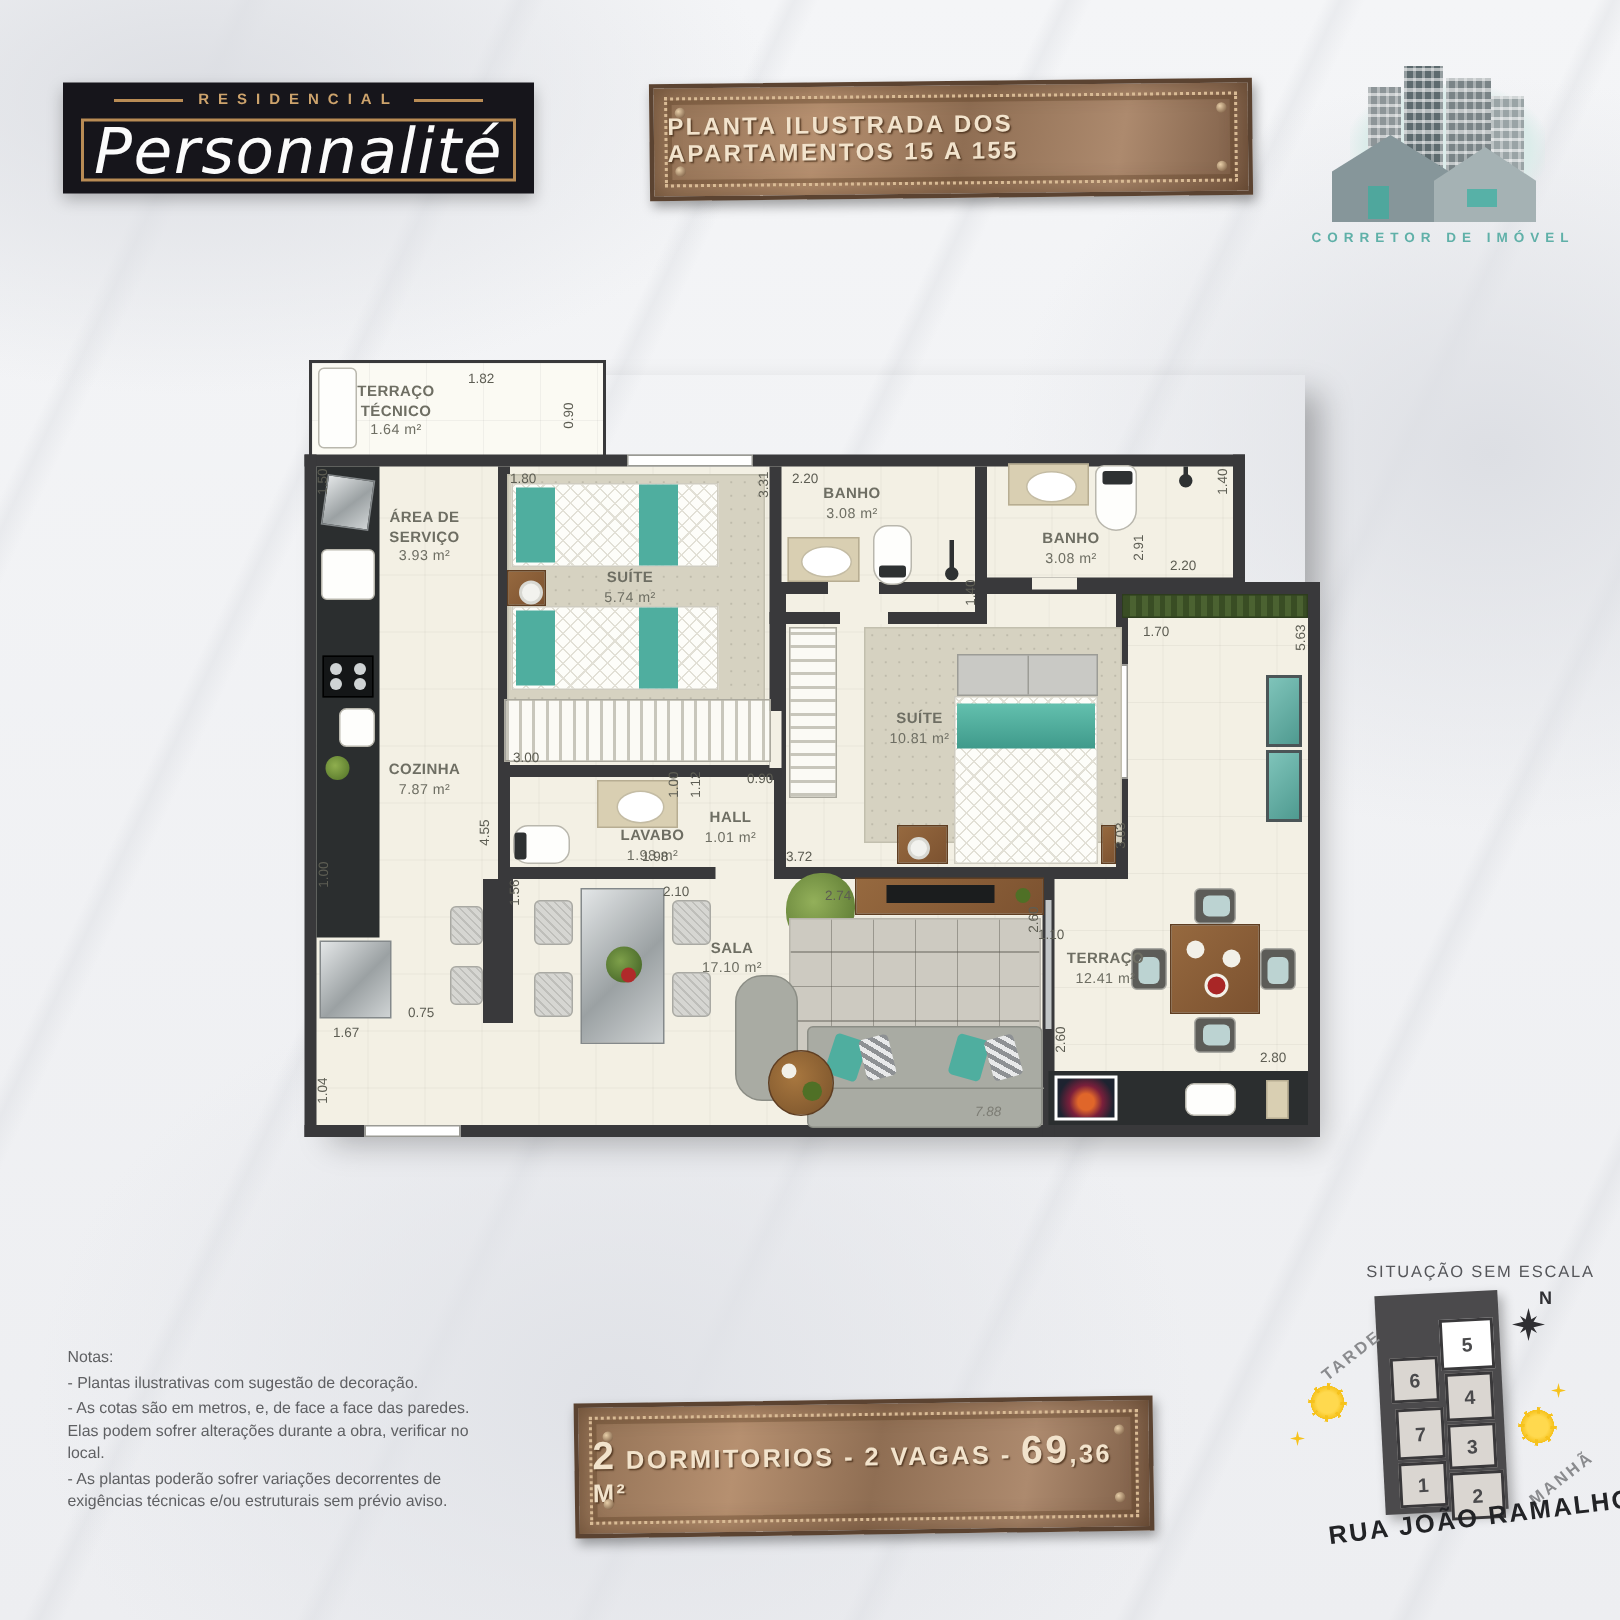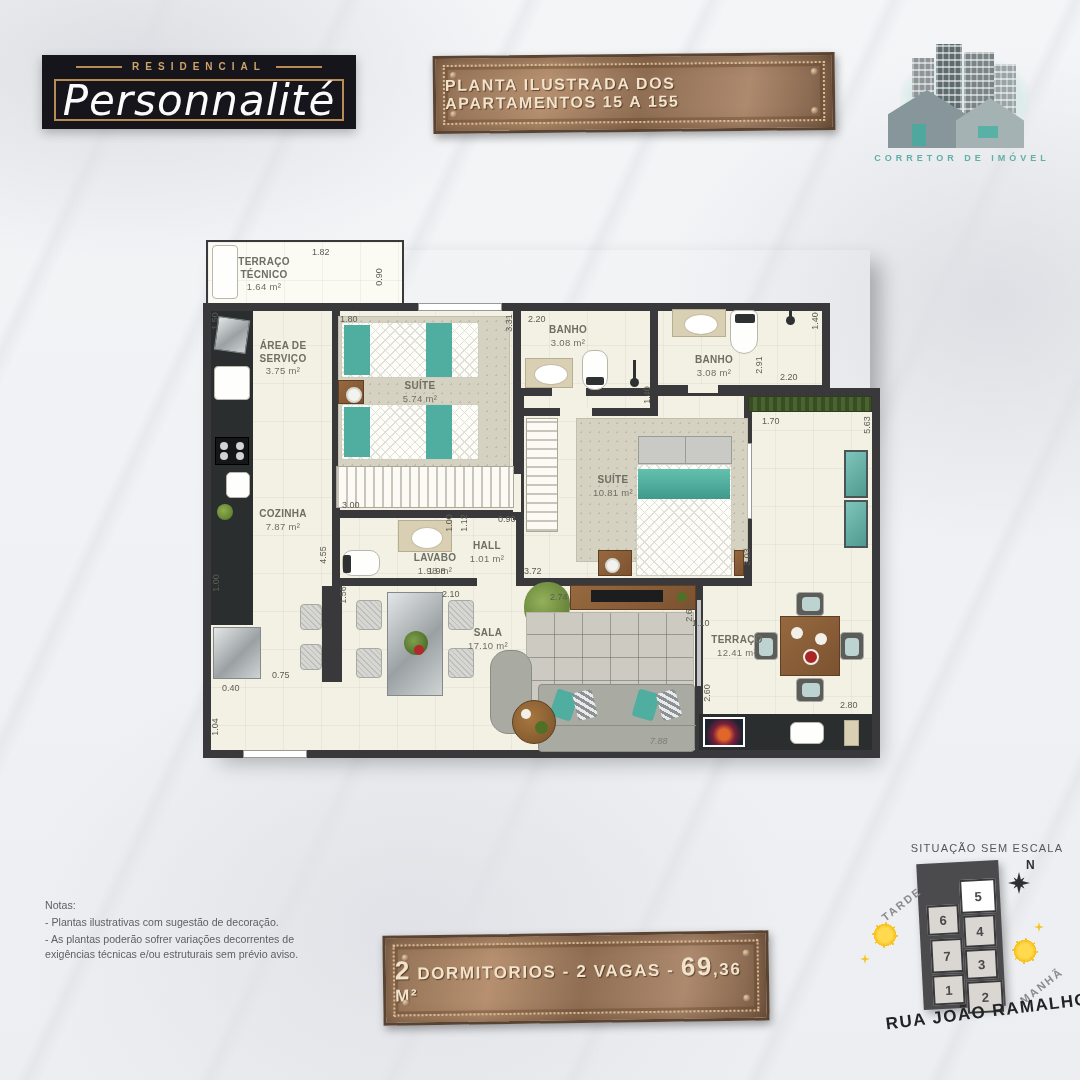--- a/index.html
+++ b/index.html
@@ -272,21 +272,21 @@
 <div class="abs" style="left:703px;top:717px;width:42px;height:30px;background:radial-gradient(circle at 50% 60%,#e0662a 0 22%,#7a1f3b 45%,#1d2330 75%);border:2px solid #fff;box-sizing:border-box"></div>
 <div class="abs white-fix" style="left:790px;top:722px;width:34px;height:22px;border-radius:6px"></div>
 <div class="abs tan" style="left:844px;top:720px;width:15px;height:26px"></div>
 
 <div class="abs rl" style="left:225px;top:256px;width:78px">
     <div>TERRAÇO TÉCNICO</div>
     <div class="area">1.64 m²</div>
   </div>
 <div class="abs rl" style="left:253px;top:340px;width:60px">
     <div>ÁREA DE SERVIÇO</div>
-    <div class="area">3.75 m²</div>
+    <div class="area">3.93 m²</div>
   </div>
 <div class="abs rl" style="left:390px;top:380px;width:60px">
     <div>SUÍTE</div>
     <div class="area">5.74 m²</div>
   </div>
 <div class="abs rl" style="left:538px;top:324px;width:60px">
     <div>BANHO</div>
     <div class="area">3.08 m²</div>
   </div>
 <div class="abs rl" style="left:684px;top:354px;width:60px">
@@ -336,31 +336,32 @@
 <span class="abs dim" style="left:498px;top:514px">0.90</span>
 <span class="abs dim" style="left:428px;top:566px">1.98</span>
 <span class="abs dim" style="left:442px;top:589px">2.10</span>
 <span class="abs dim" style="left:524px;top:566px">3.72</span>
 <span class="abs dim" style="left:550px;top:592px">2.74</span>
 <span class="abs dim" style="left:692px;top:618px">1.10</span>
 <span class="abs dim v" style="left:738px;top:552px">3.03</span>
 <span class="abs dim v" style="left:314px;top:550px">4.55</span>
 <span class="abs dim v" style="left:334px;top:590px">1.56</span>
 <span class="abs dim" style="left:272px;top:670px">0.75</span>
-<span class="abs dim" style="left:222px;top:683px">0.40</span>
+<span class="abs dim" style="left:222px;top:683px">1.67</span>
 <span class="abs dim v" style="left:206px;top:722px">1.04</span>
 <span class="abs dim v" style="left:207px;top:578px">1.00</span>
 <span class="abs dim v" style="left:680px;top:608px">2.60</span>
 <span class="abs dim v" style="left:698px;top:688px">2.60</span>
 <span class="abs dim" style="left:840px;top:700px">2.80</span>
 <span class="abs dim" style="left:650px;top:736px;color:#7d7d75;font-style:italic">7.88</span>
 
 <div class="abs notes">
   <div class="nt">Notas:</div>
   <div class="nt">- Plantas ilustrativas com sugestão de decoração.</div>
+  <div class="nt">- As cotas são em metros, e, de face a face das paredes. Elas podem sofrer alterações durante a obra, verificar no local.</div>
   <div class="nt">- As plantas poderão sofrer variações decorrentes de exigências técnicas e/ou estruturais sem prévio aviso.</div>
 </div>
 
 <div class="abs plaque plaque-bottom">
   <div class="abs plaque-inner">
     <span class="plaque-text"><span class="big">2</span><span> DORMITORIOS - 2 VAGAS - </span><span class="big">69</span><span>,36 M²</span></span>
   </div>
   <div class="abs screw" style="left:16px;top:16px"></div>
   <div class="abs screw" style="right:16px;top:16px"></div>
   <div class="abs screw" style="left:16px;bottom:16px"></div>

